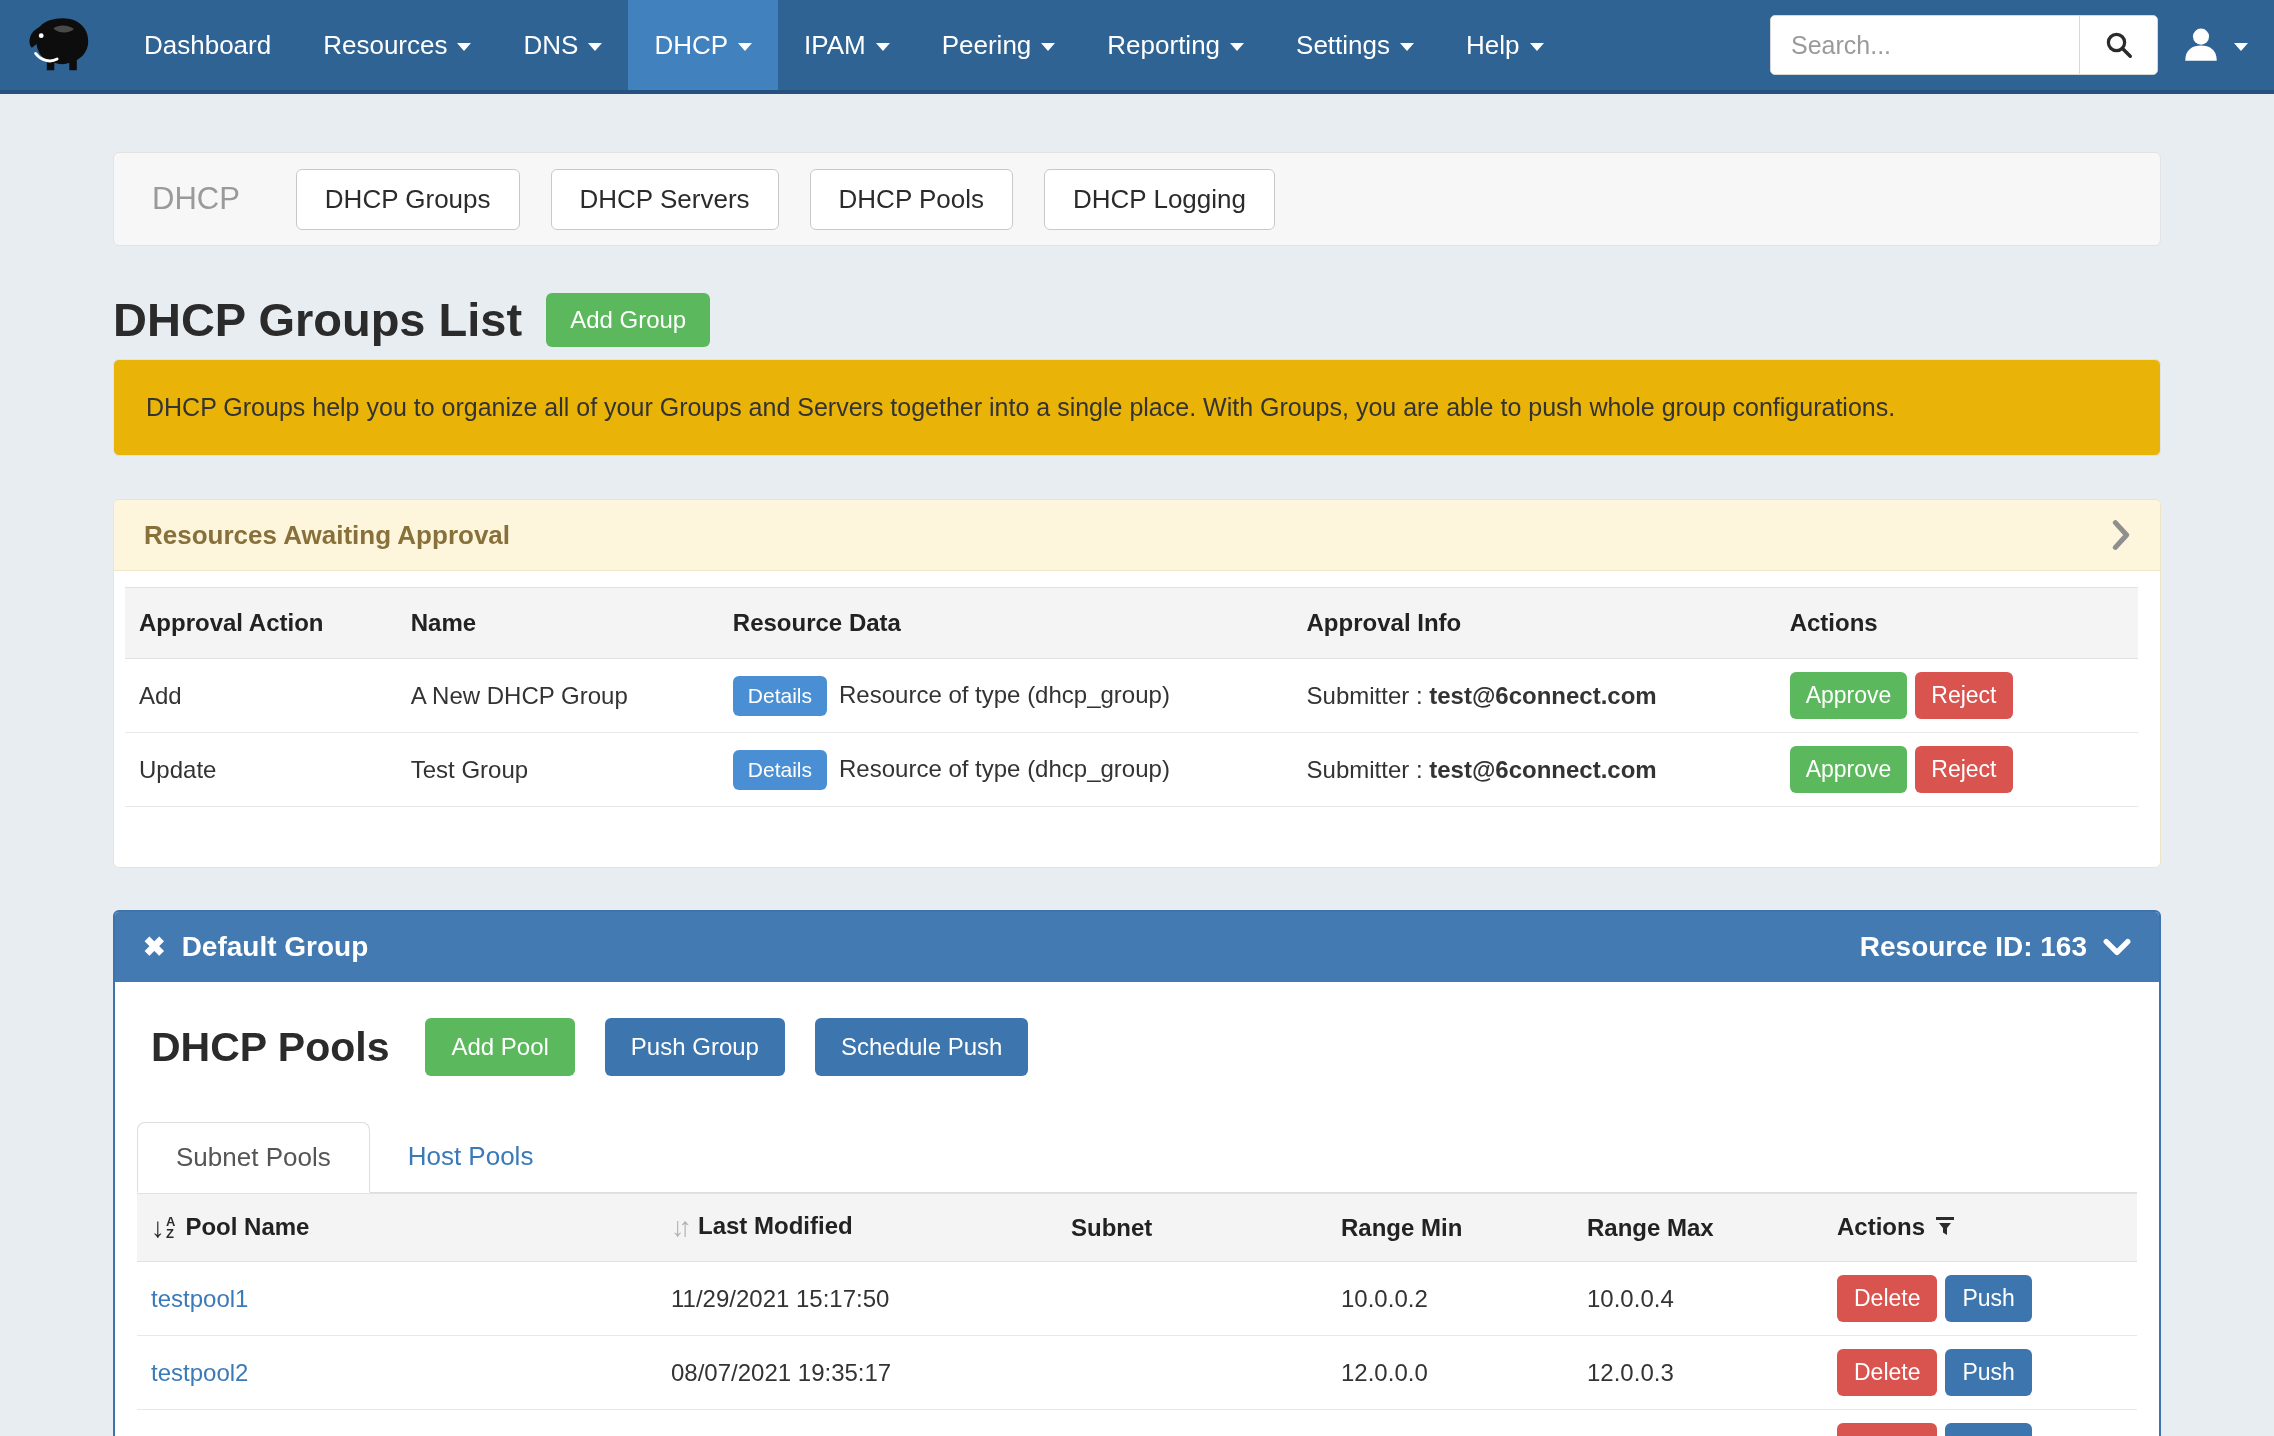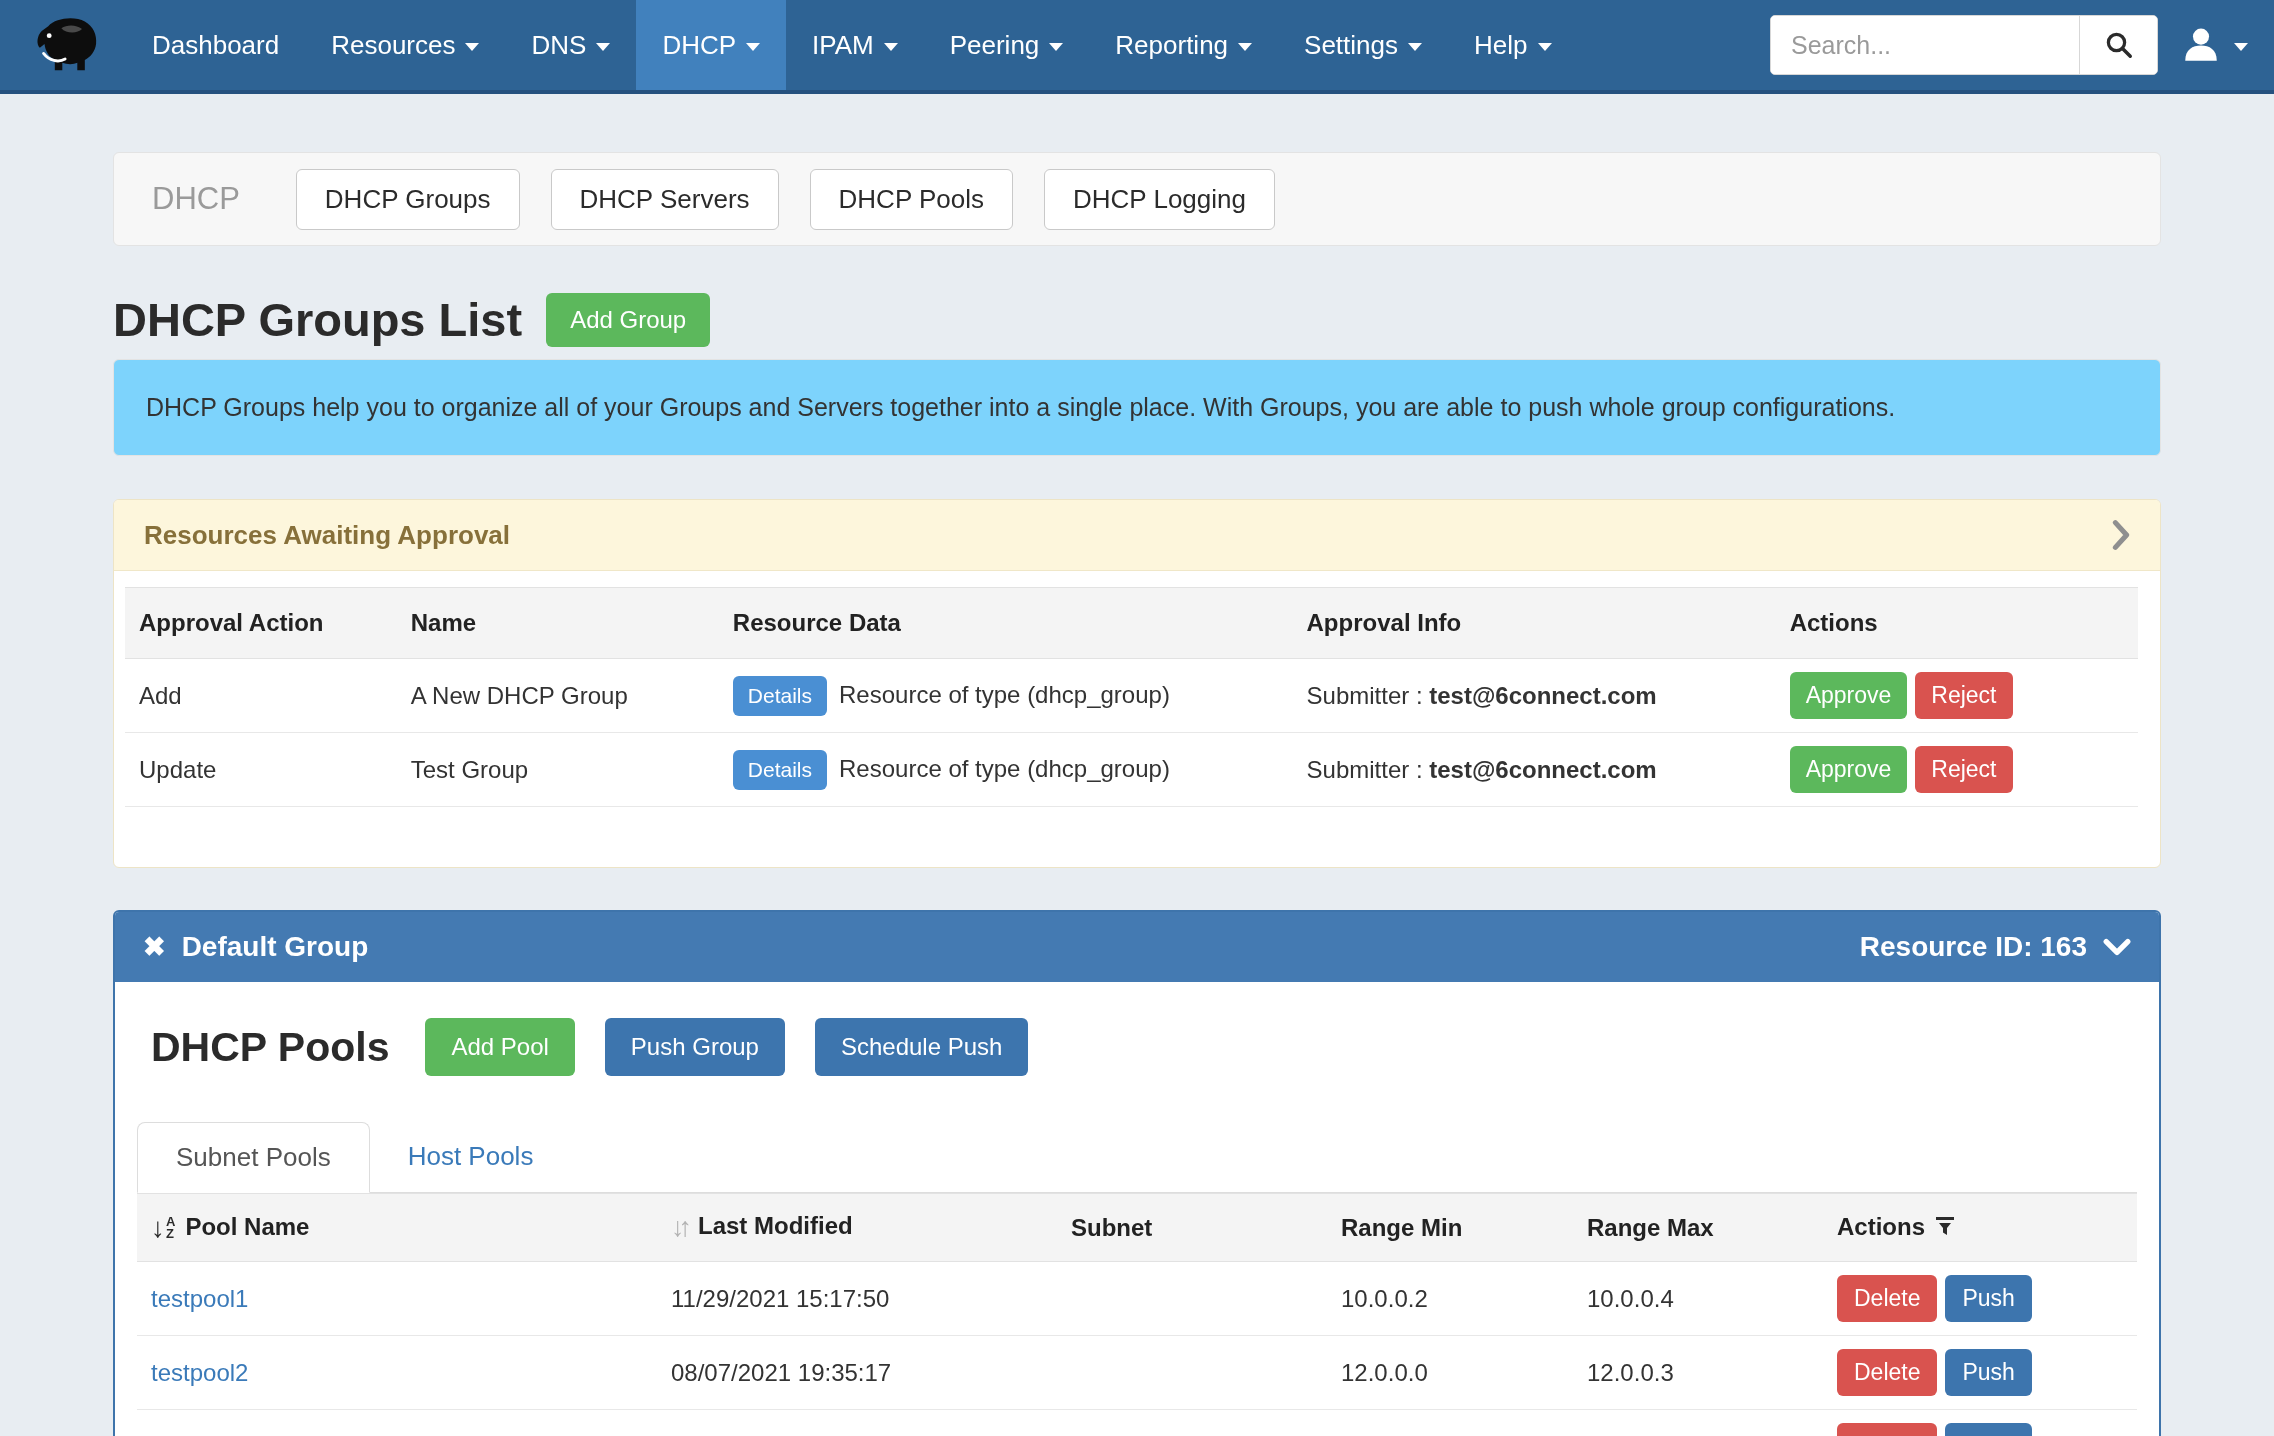--- a/index.html
+++ b/index.html
@@ -8,21 +8,21 @@
     background:#e8edf2;
     font-family:"Liberation Sans", sans-serif;
     color:#333;
     -webkit-font-smoothing:antialiased;
   }
   .page{width:2274px;height:1436px;overflow:hidden;position:relative;}
 
   
   .navbar{
     height:90px;background:#2e6394;border-bottom:4px solid #25517f;
-    display:flex;align-items:center;padding:0 26px 0 8px;
+    display:flex;align-items:center;padding:0 26px 0 0;
   }
   .logo-wrap{width:118px;display:flex;align-items:center;justify-content:center;height:90px;}
   .logo-wrap svg{width:68px;height:60px;}
   .nav-items{display:flex;align-items:stretch;height:90px;}
   .nav-item{
     display:flex;align-items:center;gap:10px;
     padding:0 26px;color:#fff;font-size:26px;text-decoration:none;cursor:pointer;
   }
   .nav-item.active{background:#4181bd;}
   .caret{
@@ -68,21 +68,21 @@
     display:inline-flex;align-items:center;justify-content:center;
   }
   .btn.green{background:#5cb85c;}
   .btn.red{background:#d9534f;}
   .btn.blue{background:#3d75ae;text-align:center;}
   .btn.details{background:#4a8fd3;}
   .add-group-btn{font-size:24px;padding:13px 24px;}
 
   
   .desc-box{
-    margin-top:12px;height:97px;background:#7dd3fc;border:1px solid #e3e3e3;border-radius:6px;
+    margin-top:12px;height:97px;background:#eab308;border:1px solid #e3e3e3;border-radius:6px;
     display:flex;align-items:center;padding:0 32px;box-sizing:border-box;font-size:25px;color:#333;
   }
 
   
   .approval-panel{
     margin-top:43px;background:#fff;border:1px solid #ede4c6;border-radius:6px;overflow:hidden;
   }
   .approval-header{
     height:70px;background:#fdf6dc;display:flex;align-items:center;justify-content:space-between;
     padding:0 30px;border-bottom:1px solid #f0e7c8;cursor:pointer;

